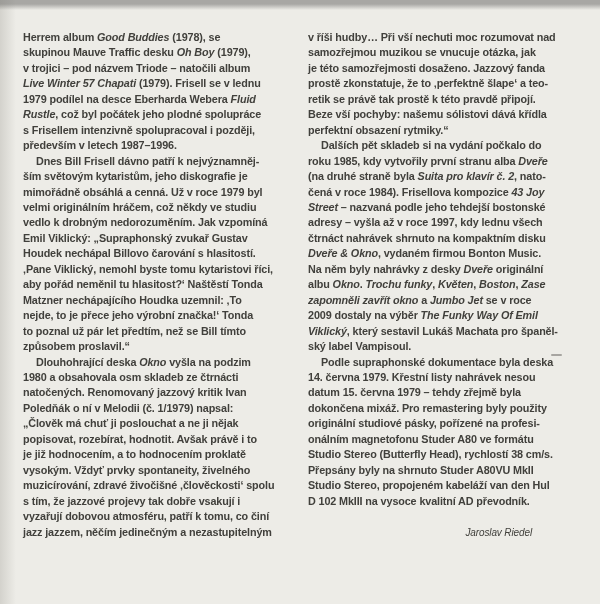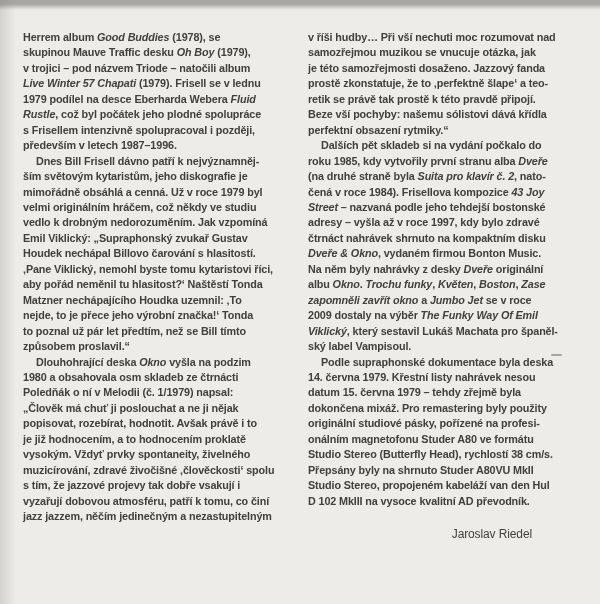--- a/index.html
+++ b/index.html
@@ -35,22 +35,23 @@
   }
   .col-left  { left: 23px;  width: 272px; }
   .col-right { left: 308px; width: 266px; }
   .line { white-space: nowrap; }
   .line.ind { padding-left: 13px; }
   .it { font-style: italic; }
   .signature {
     position: absolute;
     left: 308px; top: 527px; width: 224px;
     text-align: right;
-    font-size: 12px;
+    font-size: 10px;
     letter-spacing: -0.12px;
+    font-style: italic;
   }
 </style>
 </head>
 <body>
 
 <div class="page">
   <div class="edge-top"></div>
   <div class="edge-left"></div>
   <div class="col col-left">
       <div class="line"><span>Herrem album </span><span class="it">Good Buddies</span><span> (1978), se</span></div>
@@ -69,20 +70,21 @@
       <div class="line"><span>Emil Viklický: „Supraphonský zvukař Gustav</span></div>
       <div class="line"><span>Houdek nechápal Billovo čarování s hlasitostí.</span></div>
       <div class="line"><span>‚Pane Viklický, nemohl byste tomu kytaristovi říci,</span></div>
       <div class="line"><span>aby pořád neměnil tu hlasitost?‘ Naštěstí Tonda</span></div>
       <div class="line"><span>Matzner nechápajícího Houdka uzemnil: ‚To</span></div>
       <div class="line"><span>nejde, to je přece jeho výrobní značka!‘ Tonda</span></div>
       <div class="line"><span>to poznal už pár let předtím, než se Bill tímto</span></div>
       <div class="line"><span>způsobem proslavil.“</span></div>
       <div class="line ind"><span>Dlouhohrající deska </span><span class="it">Okno</span><span> vyšla na podzim</span></div>
       <div class="line"><span>1980 a obsahovala osm skladeb ze čtrnácti</span></div>
+      <div class="line"><span>natočených. Renomovaný jazzový kritik Ivan</span></div>
       <div class="line"><span>Poledňák o ní v Melodii (č. 1/1979) napsal:</span></div>
       <div class="line"><span>„Člověk má chuť ji poslouchat a ne ji nějak</span></div>
       <div class="line"><span>popisovat, rozebírat, hodnotit. Avšak právě i to</span></div>
       <div class="line"><span>je již hodnocením, a to hodnocením proklatě</span></div>
       <div class="line"><span>vysokým. Vždyť prvky spontaneity, živelného</span></div>
       <div class="line"><span>muzicírování, zdravé živočišné ‚člověckosti‘ spolu</span></div>
       <div class="line"><span>s tím, že jazzové projevy tak dobře vsakují i</span></div>
       <div class="line"><span>vyzařují dobovou atmosféru, patří k tomu, co činí</span></div>
       <div class="line"><span>jazz jazzem, něčím jedinečným a nezastupitelným</span></div>
     </div>
@@ -92,21 +94,21 @@
       <div class="line"><span>je této samozřejmosti dosaženo. Jazzový fanda</span></div>
       <div class="line"><span>prostě zkonstatuje, že to ‚perfektně šlape‘ a teo-</span></div>
       <div class="line"><span>retik se právě tak prostě k této pravdě připojí.</span></div>
       <div class="line"><span>Beze vší pochyby: našemu sólistovi dává křídla</span></div>
       <div class="line"><span>perfektní obsazení rytmiky.“</span></div>
       <div class="line ind"><span>Dalších pět skladeb si na vydání počkalo do</span></div>
       <div class="line"><span>roku 1985, kdy vytvořily první stranu alba </span><span class="it">Dveře</span></div>
       <div class="line"><span>(na druhé straně byla </span><span class="it">Suita pro klavír č. 2</span><span>, nato-</span></div>
       <div class="line"><span>čená v roce 1984). Frisellova kompozice </span><span class="it">43 Joy</span></div>
       <div class="line"><span class="it">Street</span><span> – nazvaná podle jeho tehdejší bostonské</span></div>
-      <div class="line"><span>adresy – vyšla až v roce 1997, kdy bylo zdravé</span></div>
+      <div class="line"><span>adresy – vyšla až v roce 1997, kdy lednu všech</span></div>
       <div class="line"><span>čtrnáct nahrávek shrnuto na kompaktním disku</span></div>
       <div class="line"><span class="it">Dveře &amp; Okno</span><span>, vydaném firmou Bonton Music.</span></div>
       <div class="line"><span>Na něm byly nahrávky z desky </span><span class="it">Dveře</span><span> originální</span></div>
       <div class="line"><span>albu </span><span class="it">Okno</span><span>. </span><span class="it">Trochu funky</span><span>, </span><span class="it">Květen</span><span>, </span><span class="it">Boston</span><span>, </span><span class="it">Zase</span></div>
       <div class="line"><span class="it">zapomněli zavřít okno</span><span> a </span><span class="it">Jumbo Jet</span><span> se v roce</span></div>
       <div class="line"><span>2009 dostaly na výběr </span><span class="it">The Funky Way Of Emil</span></div>
       <div class="line"><span class="it">Viklický</span><span>, který sestavil Lukáš Machata pro španěl-</span></div>
       <div class="line"><span>ský label Vampisoul.</span></div>
       <div class="line ind"><span>Podle supraphonské dokumentace byla deska</span></div>
       <div class="line"><span>14. června 1979. Křestní listy nahrávek nesou</span></div>

